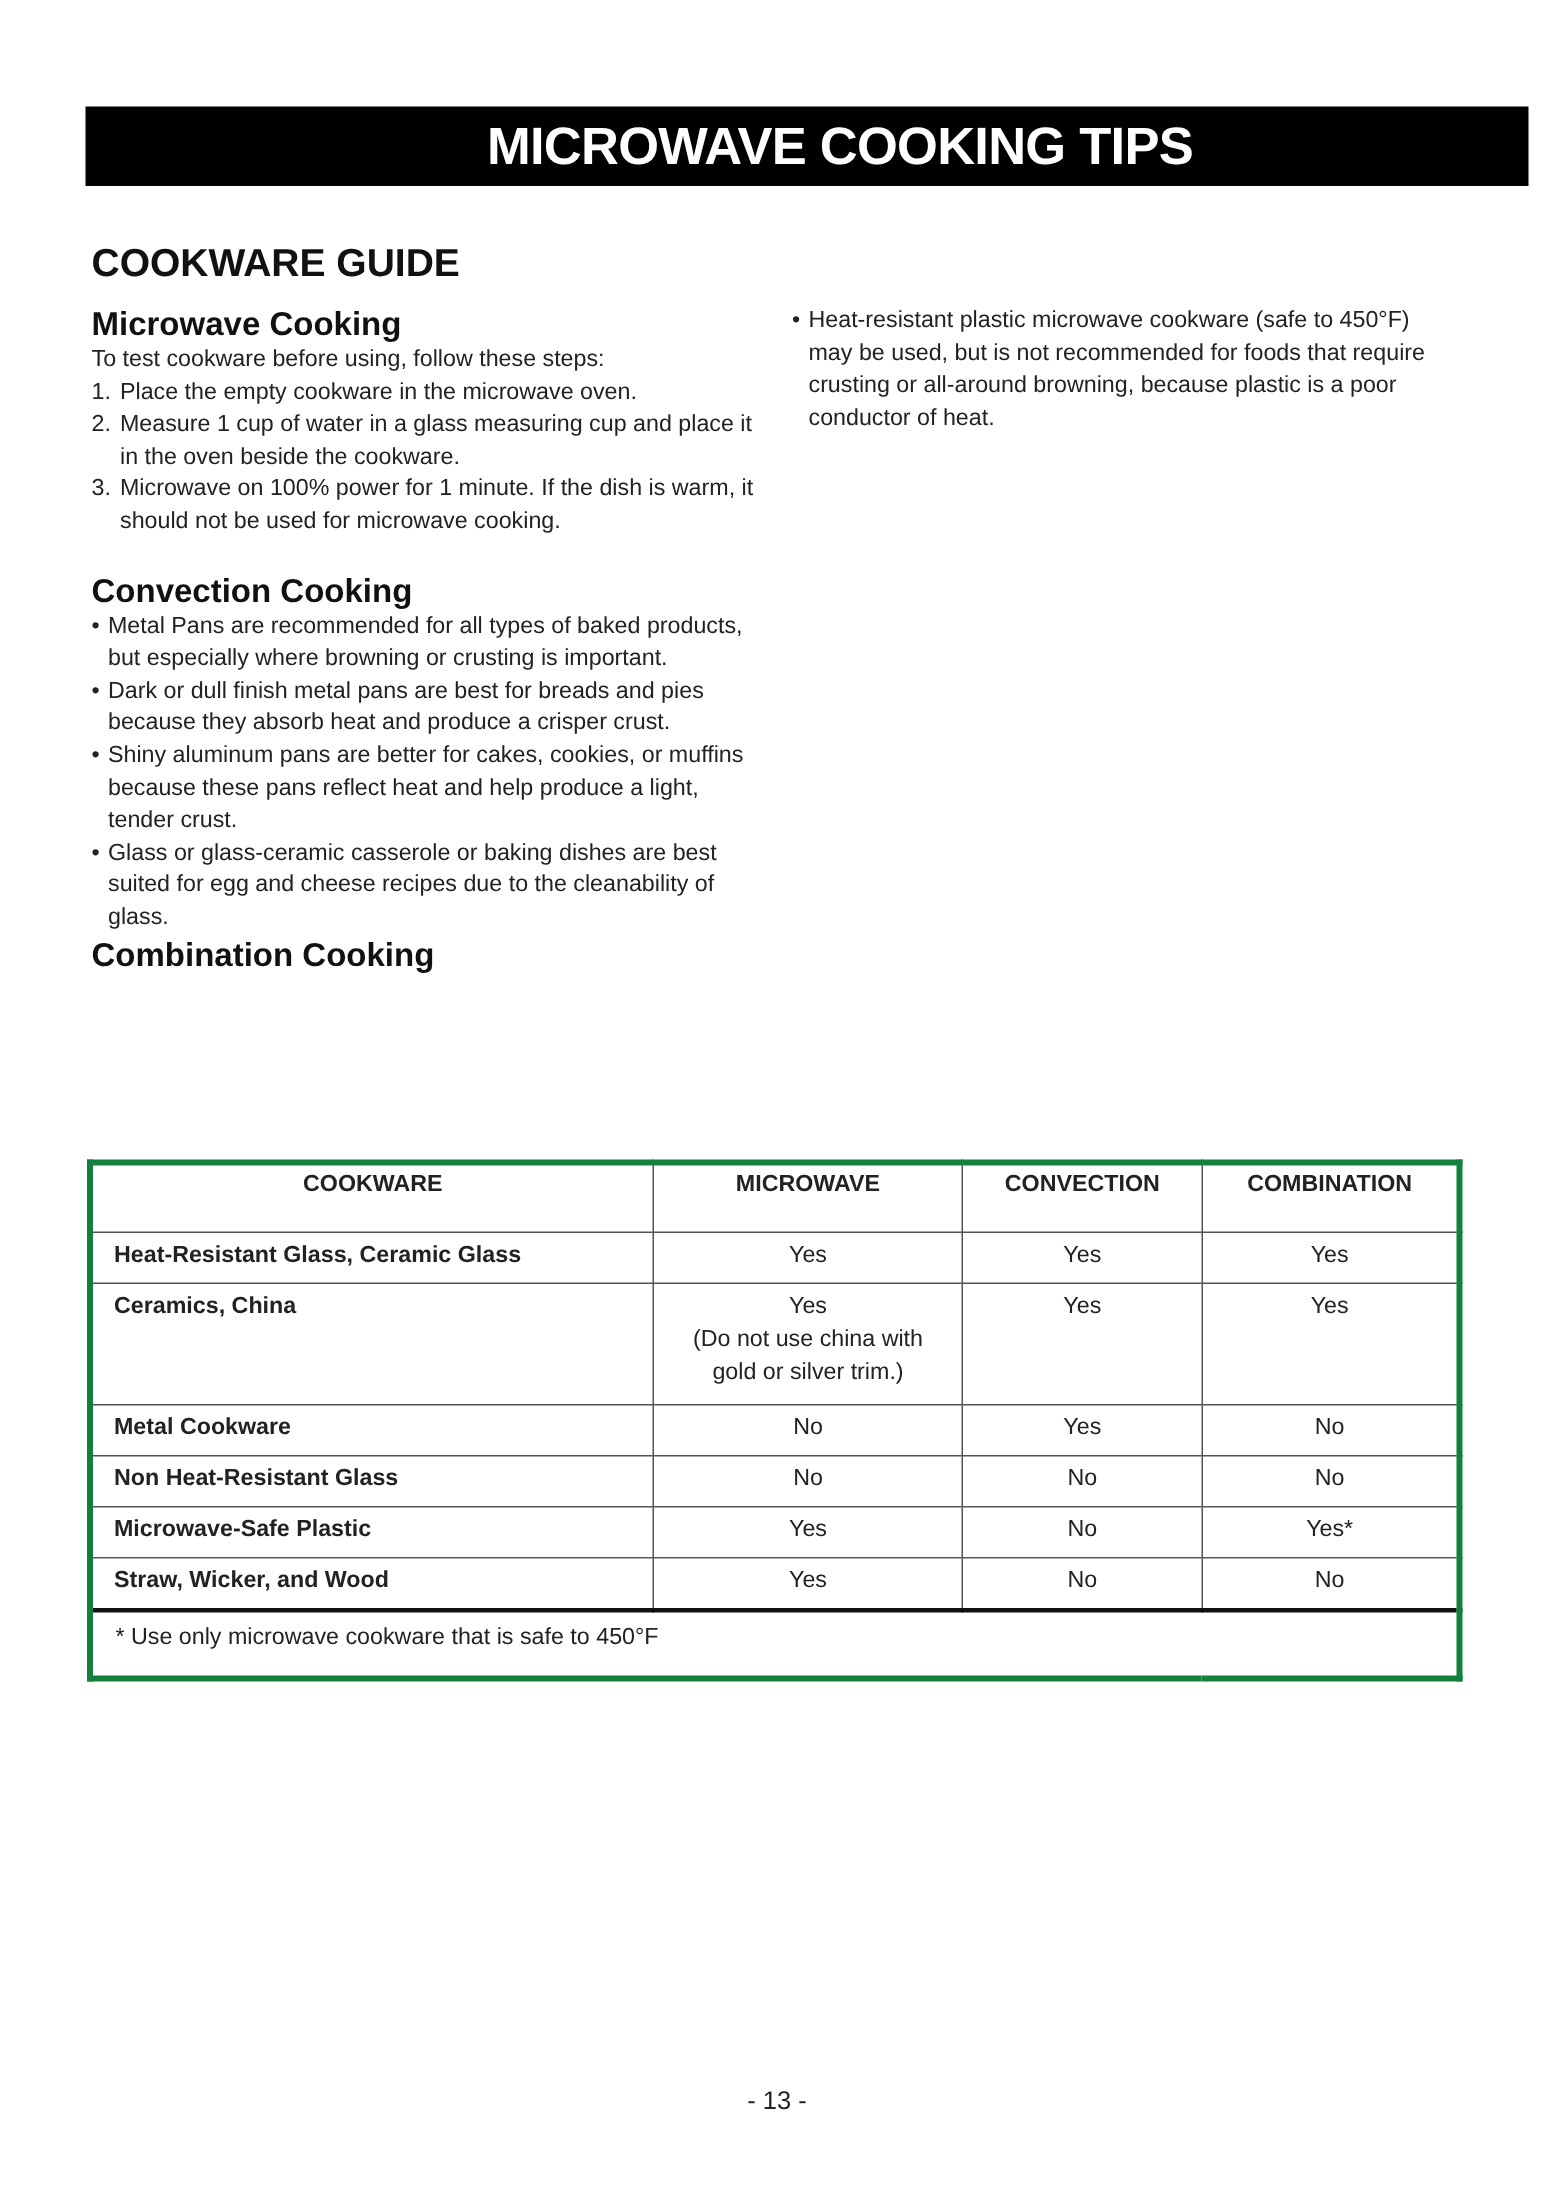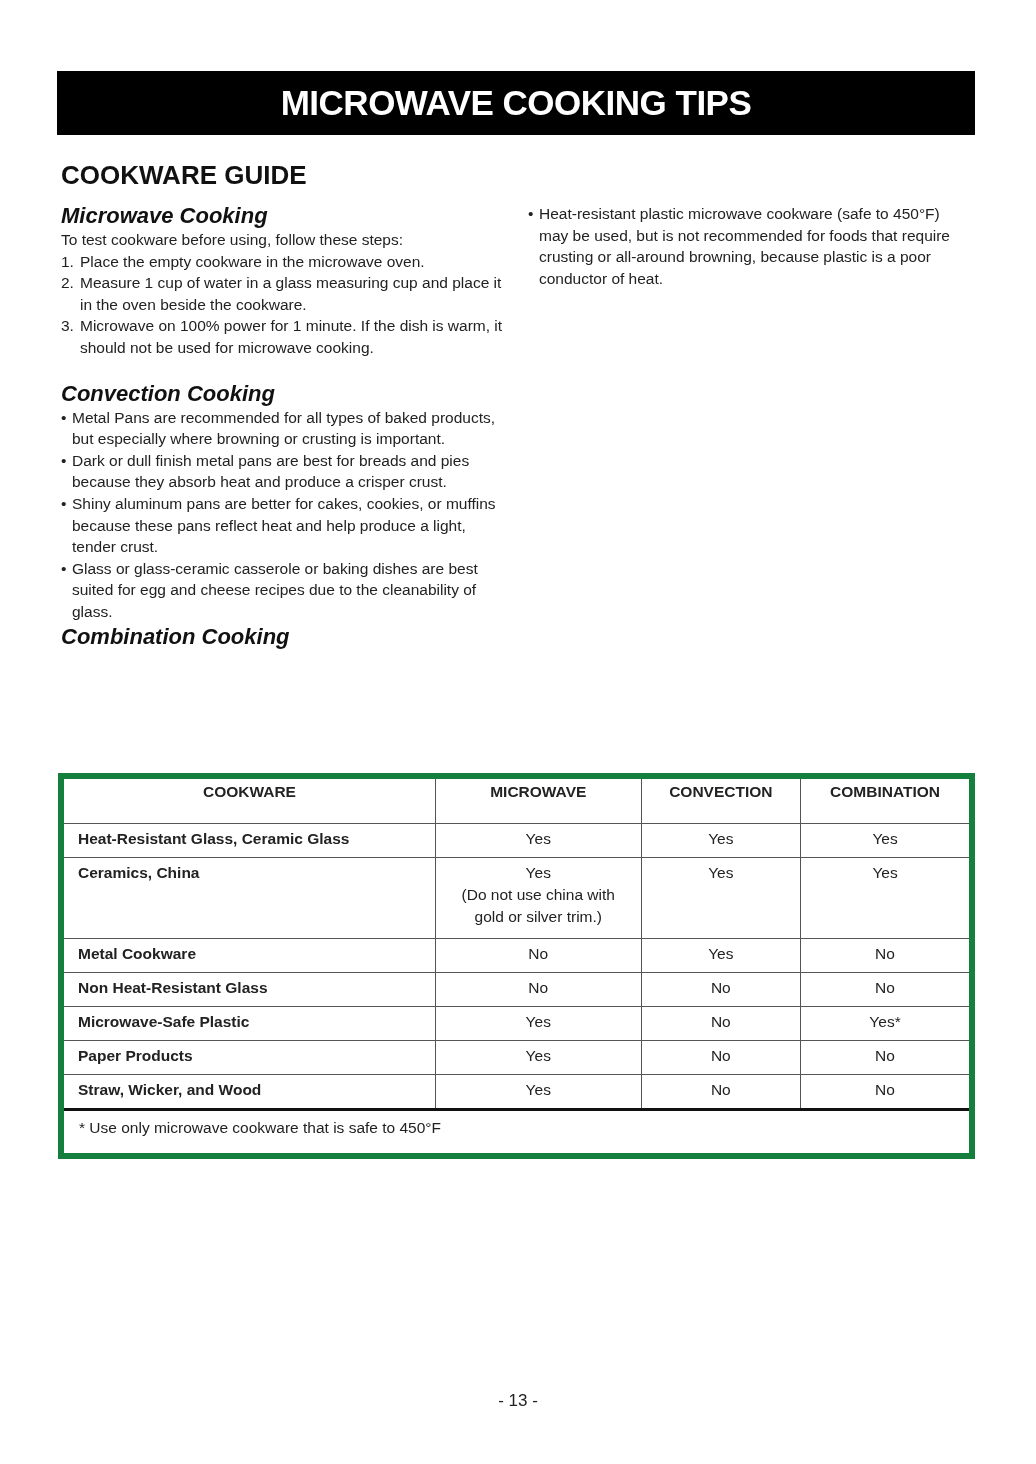--- a/index.html
+++ b/index.html
@@ -1,37 +1,37 @@
 <!DOCTYPE html>
 <html><head>
 <meta charset="utf-8">
 <style>
   html, body { margin: 0; padding: 0; background: #ffffff; }
   body { width: 1036px; height: 1464px; position: relative; font-family: "Liberation Sans", sans-serif; color: #1a1a1a; }
-  .banner { position: absolute; left: 57px; top: 71px; width: 918px; height: 64px; background: #000; display: flex; align-items: center; justify-content: center; }
+  .banner { position: absolute; left: 57px; top: 71px; width: 918px; height: 53px; background: #000; display: flex; align-items: center; justify-content: center; padding-left: 44px; }
   .banner span { color: #fff; font-size: 35px; font-weight: bold; letter-spacing: -0.5px; }
   .guide-title { position: absolute; left: 61px; top: 160px; font-size: 26px; font-weight: bold; color: #111; }
   .col-left { position: absolute; left: 61px; top: 202px; width: 450px; }
   .col-right { position: absolute; left: 528px; top: 203px; width: 440px; }
-  h2 { font-size: 22px; font-weight: bold; margin: 0; line-height: 27px; color: #111; font-style: italic; }
+  h2 { font-size: 22px; font-weight: bold; margin: 0; line-height: 27px; color: #111; }
   p, li { font-size: 15.5px; line-height: 21.6px; margin: 0; color: #222; }
   ul.bullets { list-style: none; margin: 0; padding: 0; }
   ul.bullets li { position: relative; padding-left: 11px; }
   ul.bullets li::before { content: "•"; position: absolute; left: 0; top: 0; }
   ol.steps { list-style: none; margin: 0; padding: 0; }
   ol.steps li { position: relative; padding-left: 19px; }
   ol.steps li .num { position: absolute; left: 0; top: 0; }
   .section-convection { margin-top: 21px; }
   .table-wrap { position: absolute; left: 58px; top: 773px; width: 917px; }
   table { border-collapse: collapse; width: 100%; font-size: 15.5px; }
   table th { font-weight: bold; height: 36px; font-size: 15.5px; }
   table td, table th { border: 1px solid #555; padding: 4px 8px; vertical-align: top; text-align: center; color: #222; }
   table td.cw { text-align: left; font-weight: bold; padding-left: 14px; }
   table tr.data td { height: 25px; line-height: 22px; }
-  table { border: 6px solid #15803d; }
+  table { border: 4px solid #15803d; }
   .footnote-row td { border-top: 3px solid #111; text-align: left; padding: 8px 15px 14px; height: 20px; }
   .page-num { position: absolute; left: 0; width: 1036px; top: 1391px; text-align: center; font-size: 17px; color: #222; }
 </style>
 </head>
 <body>
 
 <div class="banner">
   <span>MICROWAVE COOKING TIPS</span>
 </div>
 
@@ -118,28 +118,20 @@
         </tr>
         <tr class="data">
           <td class="cw">Microwave-Safe Plastic</td>
           <td>
             <div>Yes</div>
           </td>
           <td>No</td>
           <td>Yes*</td>
         </tr>
         <tr class="data">
-          <td class="cw">Paper Products</td>
-          <td>
-            <div>Yes</div>
-          </td>
-          <td>No</td>
-          <td>No</td>
-        </tr>
-        <tr class="data">
           <td class="cw">Straw, Wicker, and Wood</td>
           <td>
             <div>Yes</div>
           </td>
           <td>No</td>
           <td>No</td>
         </tr>
       </tbody>
     <tfoot>
       <tr class="footnote-row">

